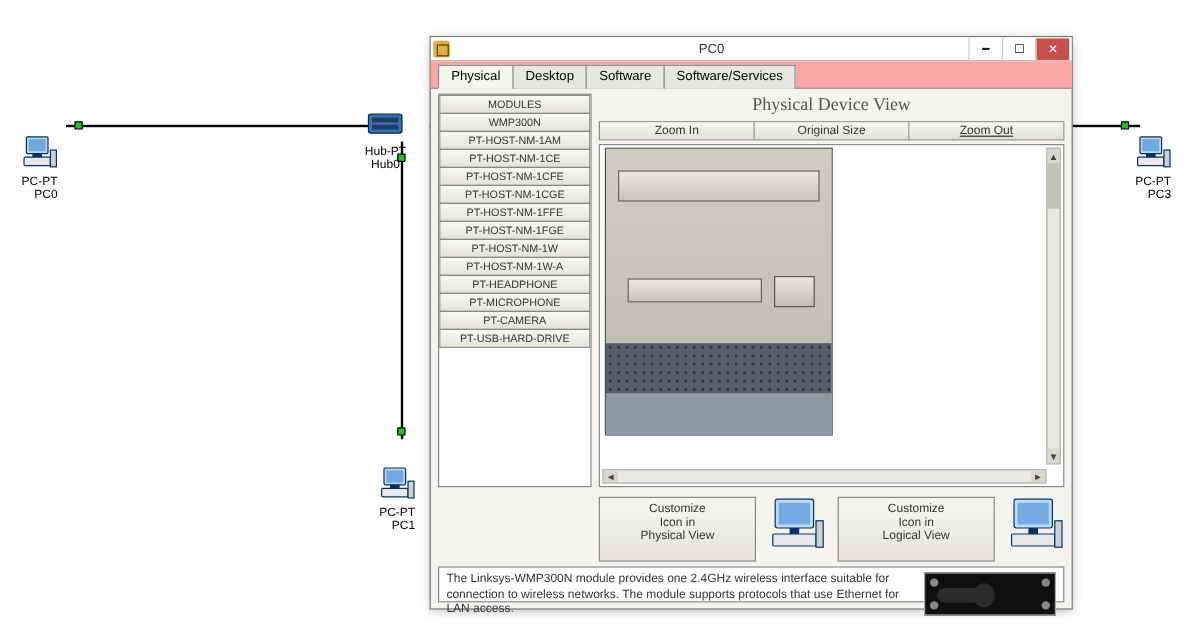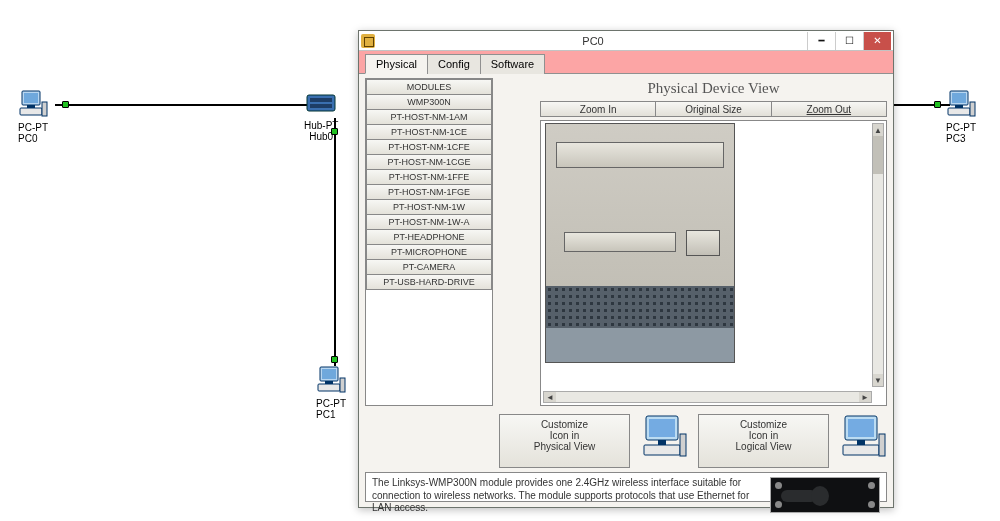--- a/index.html
+++ b/index.html
@@ -24,21 +24,22 @@
   }
   .dot {
     position: absolute;
     width: 7px; height: 7px;
     background: #20c020;
     border: 1px solid #000;
     border-radius: 1px;
   }
   .pc-node {
     position: absolute;
-    text-align: left;
+    text-align: right;
+    margin-top: 23px;
   }
   .pc-icon {
     width: 30px; height: 28px;
     margin: 0 auto 2px;
   }
   .pc-label { color: #000; line-height: 1.1; font-size:10px; }
   .hub-node { position: absolute; text-align: center; }
   .hub-icon { width: 30px; height: 26px; margin: 0 auto 2px; }
   .hub-label div { line-height:1.1; font-size:10px;}
 
@@ -99,21 +100,21 @@
     background: linear-gradient(#f7f7f4,#e4e2da);
     margin: -1px 0 0 0;
     padding: 2px 0;
     font-size: 9px;
     text-align:center;
     color:#333;
     flex-shrink:0;
   }
   .modbtn:first-child{margin-top:0;}
   .right {
-    flex:1; display:flex; flex-direction:column;margin-left:41px;
+    flex:1; display:flex; flex-direction:column;
   }
   .pvhdr { text-align:center; font-size:15px; color:#555; padding:2px 0 4px; font-family:Georgia,serif;}
   .zoomrow { display:flex; gap:0; border:1px solid #888; height:16px;}
   .zbtn { flex:1; background:linear-gradient(#f7f7f4,#e2e0d8); border-right:1px solid #888; font-size:10px; display:flex; align-items:center; justify-content:center; color:#333;}
   .zbtn:last-child{border-right:none;text-decoration:underline;}
   .device-view {
     flex:1; border:1px solid #888; margin-top:3px; background:#fff; position:relative; overflow:hidden;
   }
   .tower {
     position:absolute; left:4px; top:2px; width:190px; height:240px;
@@ -217,22 +218,23 @@
       <div class="title-txt">PC0</div>
       <div class="title-btns">
         <div class="tbtn">━</div>
         <div class="tbtn">☐</div>
         <div class="tbtn close">✕</div>
       </div>
     </div>
 
     <div class="tabbar">
       <div class="tab active">Physical</div>
-      <div class="tab">Config</div>
+      <div class="tab">Desktop</div>
       <div class="tab" style="position:relative;">Software</div>
+      <div class="tab">Software/Services</div>
     </div>
 
     <div class="content">
       <div class="modlist">
         <div class="modbtn">MODULES</div>
         <div class="modbtn">WMP300N</div>
         <div class="modbtn">PT-HOST-NM-1AM</div>
         <div class="modbtn">PT-HOST-NM-1CE</div>
         <div class="modbtn">PT-HOST-NM-1CFE</div>
         <div class="modbtn">PT-HOST-NM-1CGE</div>

